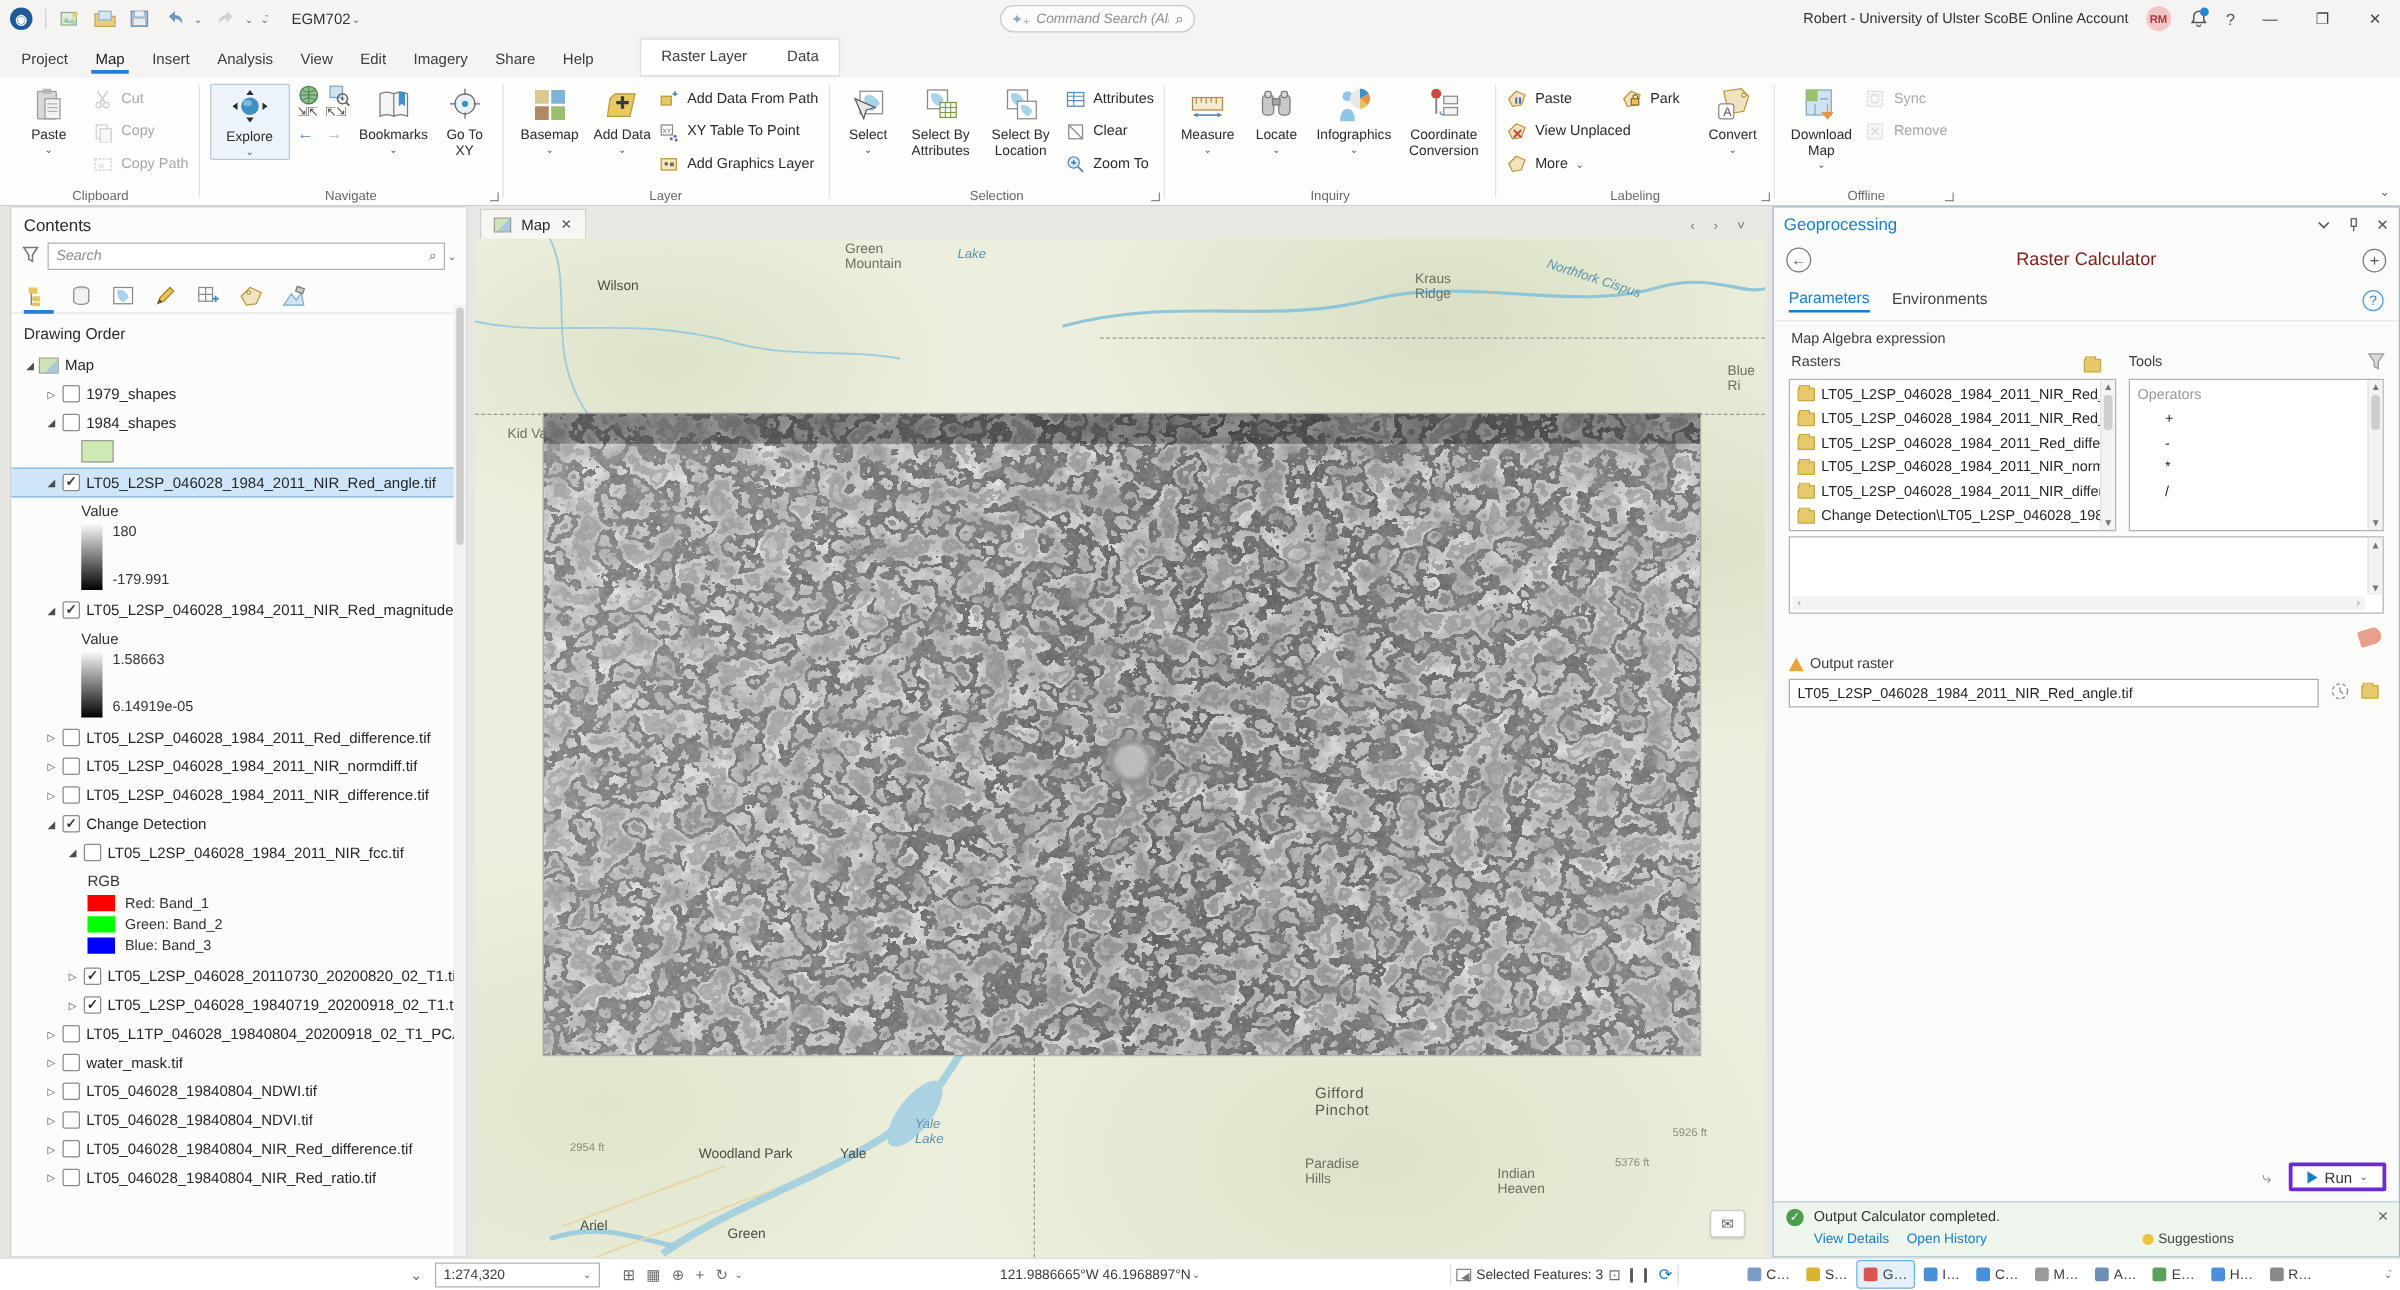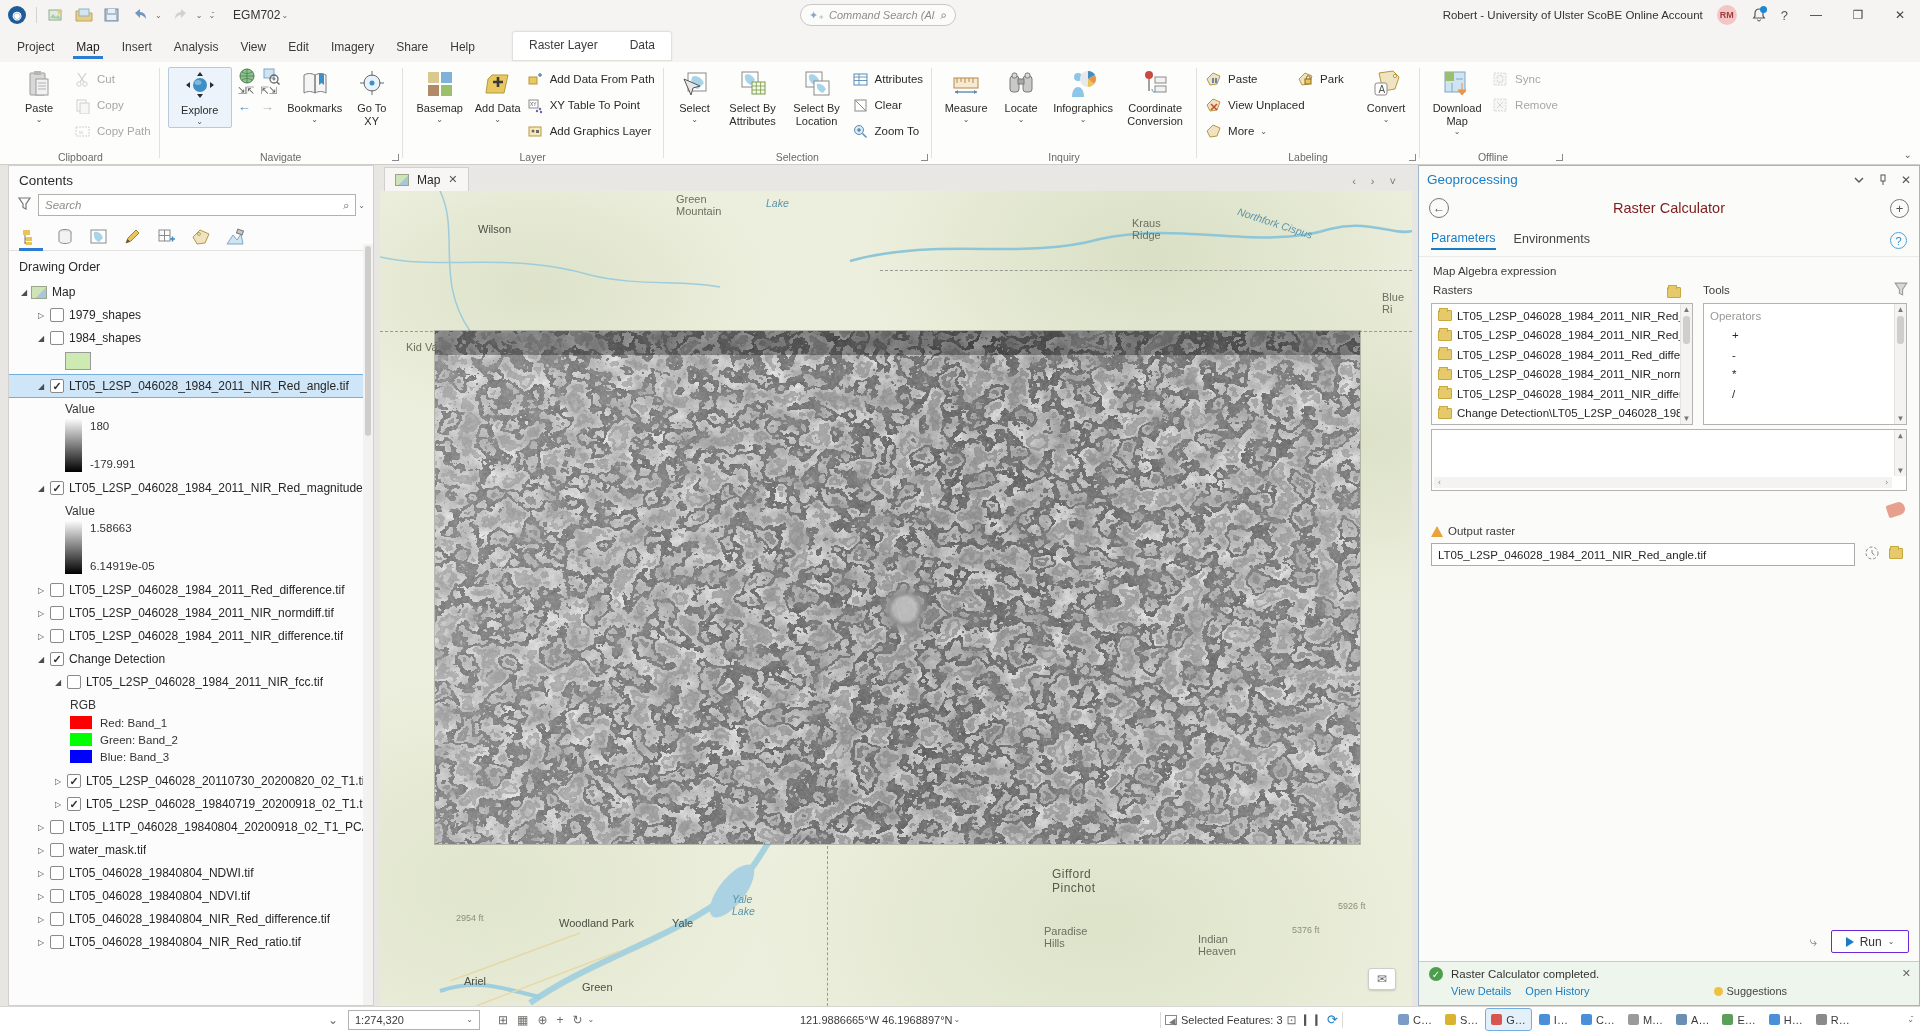--- a/index.html
+++ b/index.html
@@ -148,21 +148,21 @@
   .expr-view > div:first-child { margin-top:-6px; }
   .cl { position:relative; white-space:nowrap; }
   .seg-k { color:#1e1e1e; } .seg-r { color:#b71c1c; }
   .hscroll { position:absolute; left:2px; right:14px; bottom:2px; height:11px; background:#f4f3f2; color:#888; font-size:8px; display:flex; align-items:center; justify-content:space-between; padding:0 3px; }
   .exprbox .sbar { width:12px; }
   .tagicon { position:absolute; width:18px; height:13px; background:#e8a08e; border-radius:2px 6px 6px 2px; transform:rotate(-18deg); }
   .warn { width:0; height:0; border-left:6px solid transparent; border-right:6px solid transparent; border-bottom:11px solid #e8a33d; position:relative; display:inline-block; margin-right:5px; }
   .outbox { position:absolute; height:23px; border:1px solid #adabab; background:#fff; display:flex; align-items:center; padding:0 6px; font-size:11.5px; white-space:nowrap; overflow:hidden; }
   .histicon, .foldbtn { position:absolute; width:18px; height:16px; }
   .runrow { position:absolute; display:flex; align-items:center; gap:14px; }
-  .runbtn { width:78px; height:23px; border:1px solid #6d28d9; background:#fff; border-radius:2px; display:flex; align-items:center; justify-content:center; gap:6px; font-size:12px; color:#333; }
+  .runbtn { width:78px; height:23px; border:3px solid #6d28d9; background:#fff; border-radius:2px; display:flex; align-items:center; justify-content:center; gap:6px; font-size:12px; color:#333; }
   .runbtn .play { width:0; height:0; border-top:5px solid transparent; border-bottom:5px solid transparent; border-left:8px solid #1a7dc4; }
   .donebar { position:absolute; left:0; right:0; bottom:0; height:44px; background:#eef5ec; border-top:1px solid #b9cfd8; padding:5px 10px 4px 10px; }
   .donebar .row1 { display:flex; align-items:center; gap:8px; font-size:11.5px; color:#333; }
   .okcirc { width:14px; height:14px; border-radius:50%; background:#4c9e4c; color:#fff; font-size:10px; display:flex; align-items:center; justify-content:center; }
   .donebar .row2 { display:flex; gap:14px; margin:4px 0 0 22px; font-size:11px; }
   .linkish { color:#1a7dc4; }
   .sugg { display:flex; align-items:center; gap:4px; color:#444; margin-left:110px; }
   .bulb { width:9px; height:9px; border-radius:50%; background:#f0c040; display:inline-block; }
   .donex { position:absolute; right:8px; top:5px; color:#666; font-size:11px; }
   
@@ -1038,21 +1038,21 @@
         <div class="runbtn">
           <span class="play"></span>
           <span>Run</span>
           <span class="chev">⌄</span>
         </div>
       </div>
 
       <div class="donebar">
         <div class="row1">
           <span class="okcirc">✓</span>
-          <span>Raster Calculator completed.</span>
+          <span>Output Calculator completed.</span>
         </div>
         <div class="row2">
           <span class="linkish">View Details</span>
           <span class="linkish">Open History</span>
           <span class="sugg">
               <span class="bulb"></span>
               <span>Suggestions</span>
             </span>
         </div>
         <span class="donex">✕</span>

